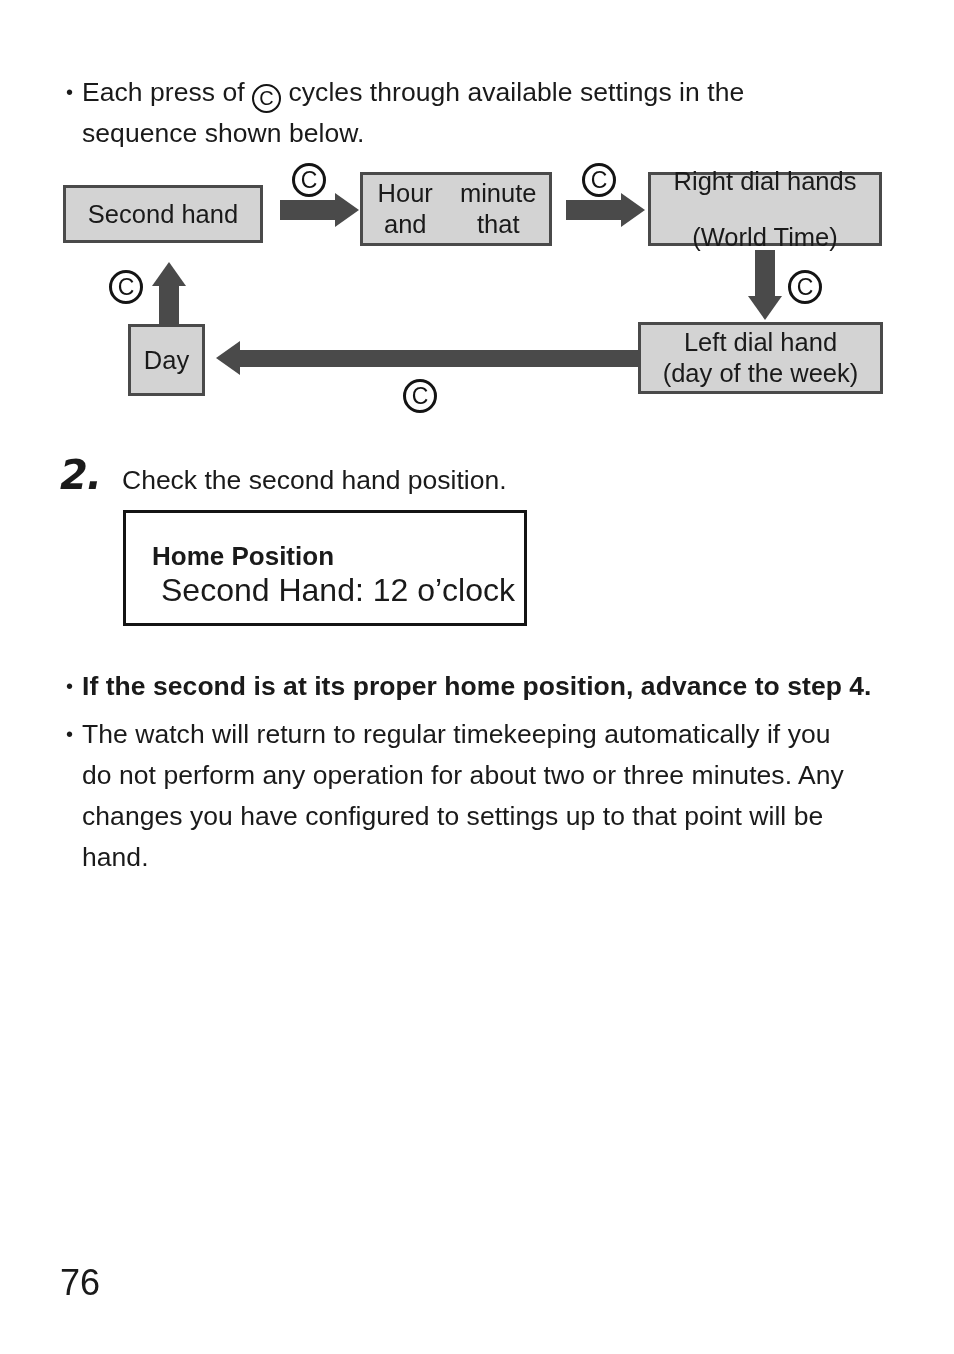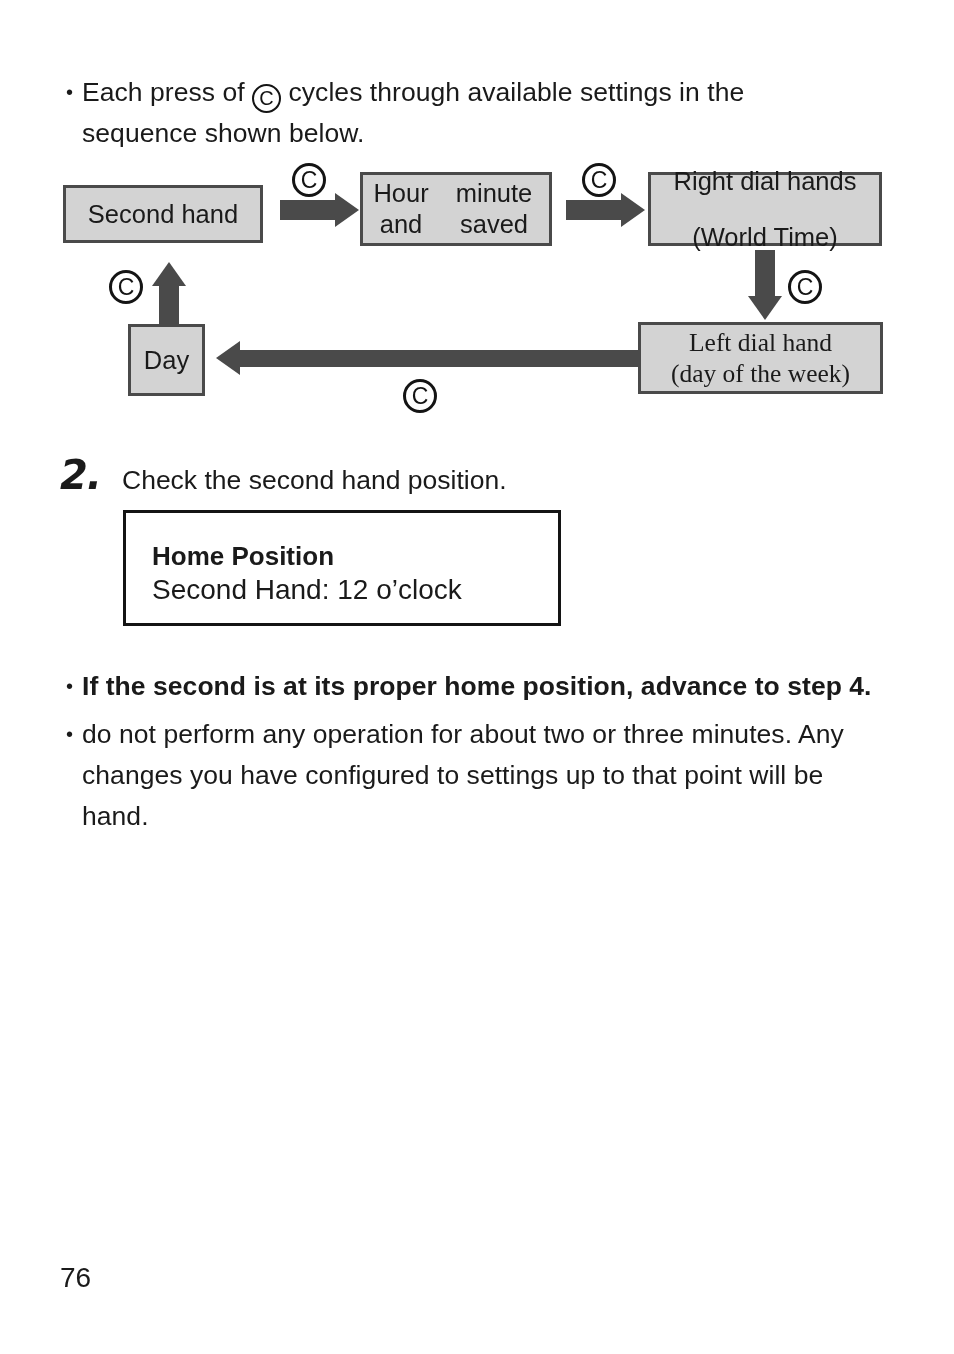--- a/index.html
+++ b/index.html
@@ -126,42 +126,43 @@
   #step-two-text {
     font-size: 26.5px;
     line-height: 34px;
   }
 
   
   #home-position-box {
     position: absolute;
     left: 123px;
     top: 510px;
-    width: 438px;
+    width: 404px;
     height: 116px;
     border: 3px solid #141414;
     box-sizing: border-box;
     padding: 26px 0 0 26px;
   }
   #home-position-title {
     font-size: 26px;
     font-weight: bold;
     line-height: 34px;
   }
   #home-position-detail {
-    font-size: 28px;
+    font-size: 32px;
     line-height: 34px;
+    text-align: center;
   }
 
   
   #page-number {
     position: absolute;
     left: 60px;
     top: 1262px;
-    font-size: 28px;
+    font-size: 36px;
     color: #1a1a1a;
   }
 </style>
 </head>
 <body>
 
 <div class="bullet-row" style="left:60px; top:72px; width:840px;">
   <div class="bullet-dot">•</div>
   <div class="bullet-text">
     <span>Each press of </span><span class="c-badge" style="position:relative; display:inline-block; width:29px; height:29px; line-height:24px; font-size:20px; border-width:2.5px; vertical-align:-4px;">C</span><span> cycles through available settings in the</span><br>
@@ -174,37 +175,37 @@
   <div class="flow-box" style="left:63px; top:175px; width:200px; height:58px;margin-top:10px;">
     <span>Second hand</span>
   </div>
 
   <div class="arrow-shaft" style="left:280px; top:200px; width:55px; height:20px;"></div>
   <div class="arrow-head right" style="left:335px; top:193px;"></div>
   <div class="c-badge" style="left:292px; top:163px;">C</div>
 
   <div class="flow-box" style="left:360px; top:172px; width:192px; height:74px; flex-direction:row;">
     <span>Hour and</span>
-    <span>minute saved</span>
+    <span>minute that</span>
   </div>
 
   <div class="arrow-shaft" style="left:566px; top:200px; width:55px; height:20px;"></div>
   <div class="arrow-head right" style="left:621px; top:193px;"></div>
   <div class="c-badge" style="left:582px; top:163px;">C</div>
 
   <div class="flow-box" style="left:648px; top:172px; width:234px; height:74px; flex-direction:column;gap:25px;">
     <span>Right dial hands</span>
     <span>(World Time)</span>
   </div>
 
   <div class="arrow-shaft" style="left:755px; top:250px; width:20px; height:46px;"></div>
   <div class="arrow-head down" style="left:748px; top:296px;"></div>
   <div class="c-badge" style="left:788px; top:270px;">C</div>
 
-  <div class="flow-box" style="left:638px; top:322px; width:245px; height:72px; flex-direction:column;font-family:Liberation Serif, serif;">
+  <div class="flow-box" style="left:638px; top:322px; width:245px; height:72px; flex-direction:column;">
     <span>Left dial hand</span>
     <span>(day of the week)</span>
   </div>
 
   <div class="arrow-shaft" style="left:240px; top:350px; width:398px; height:17px;"></div>
   <div class="arrow-head left" style="left:216px; top:341px;"></div>
   <div class="c-badge" style="left:403px; top:379px;">C</div>
 
   <div class="flow-box" style="left:128px; top:324px; width:77px; height:72px;">
     <span>Day</span>
@@ -227,19 +228,20 @@
 </div>
 
 <div class="bullet-row" style="left:60px; top:666px; width:880px;">
   <div class="bullet-dot">•</div>
   <div class="bullet-text bold">If the second is at its proper home position, advance to step 4.</div>
 </div>
 
 <div class="bullet-row" style="left:60px; top:714px; width:880px;">
   <div class="bullet-dot">•</div>
   <div class="bullet-text">
+    <div>The watch will return to regular timekeeping automatically if you</div>
     <div>do not perform any operation for about two or three minutes. Any</div>
     <div>changes you have configured to settings up to that point will be</div>
     <div>hand.</div>
   </div>
 </div>
 
 <div id="page-number">76</div>
 
 </body></html>

